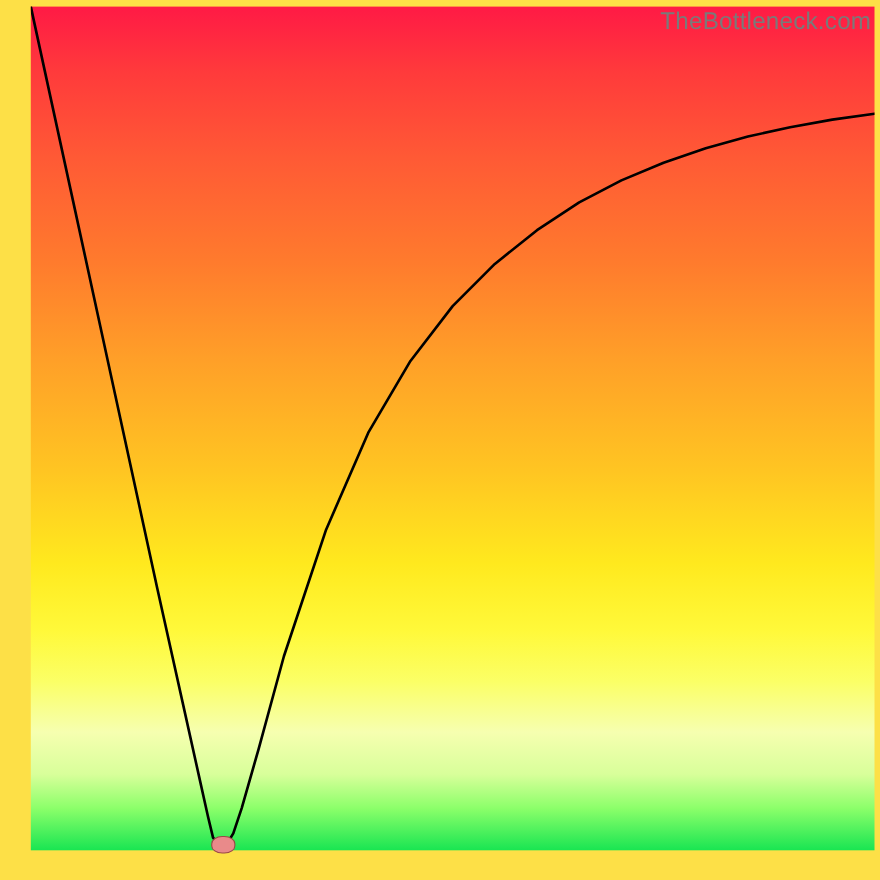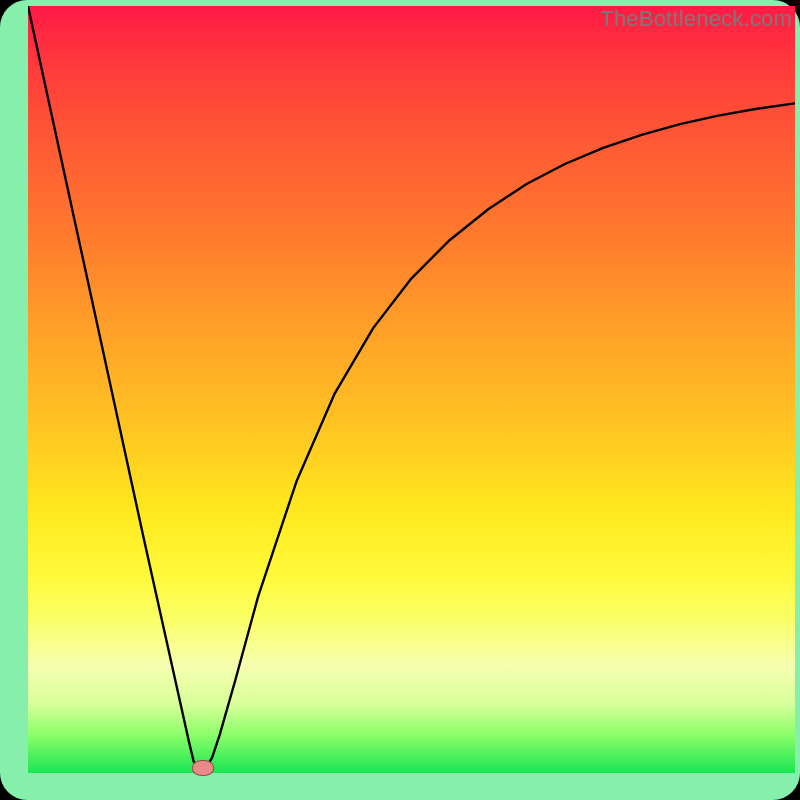--- a/index.html
+++ b/index.html
@@ -8,22 +8,21 @@
     width: 800px;
     height: 800px;
     overflow: hidden;
     font-family: Arial, Helvetica, sans-serif;
     background: #000;
   }
   .frame {
     position: relative;
     width: 800px;
     height: 800px;
-    background: #86efac;
-    border-radius: 27px;
+    background: #fde047;
   }
   .plot-area {
     position: absolute;
     left: 28px;
     top: 6px;
     width: 767px;
     height: 767px;
     
     background: linear-gradient(to bottom,
       #ff1a45 0%,

